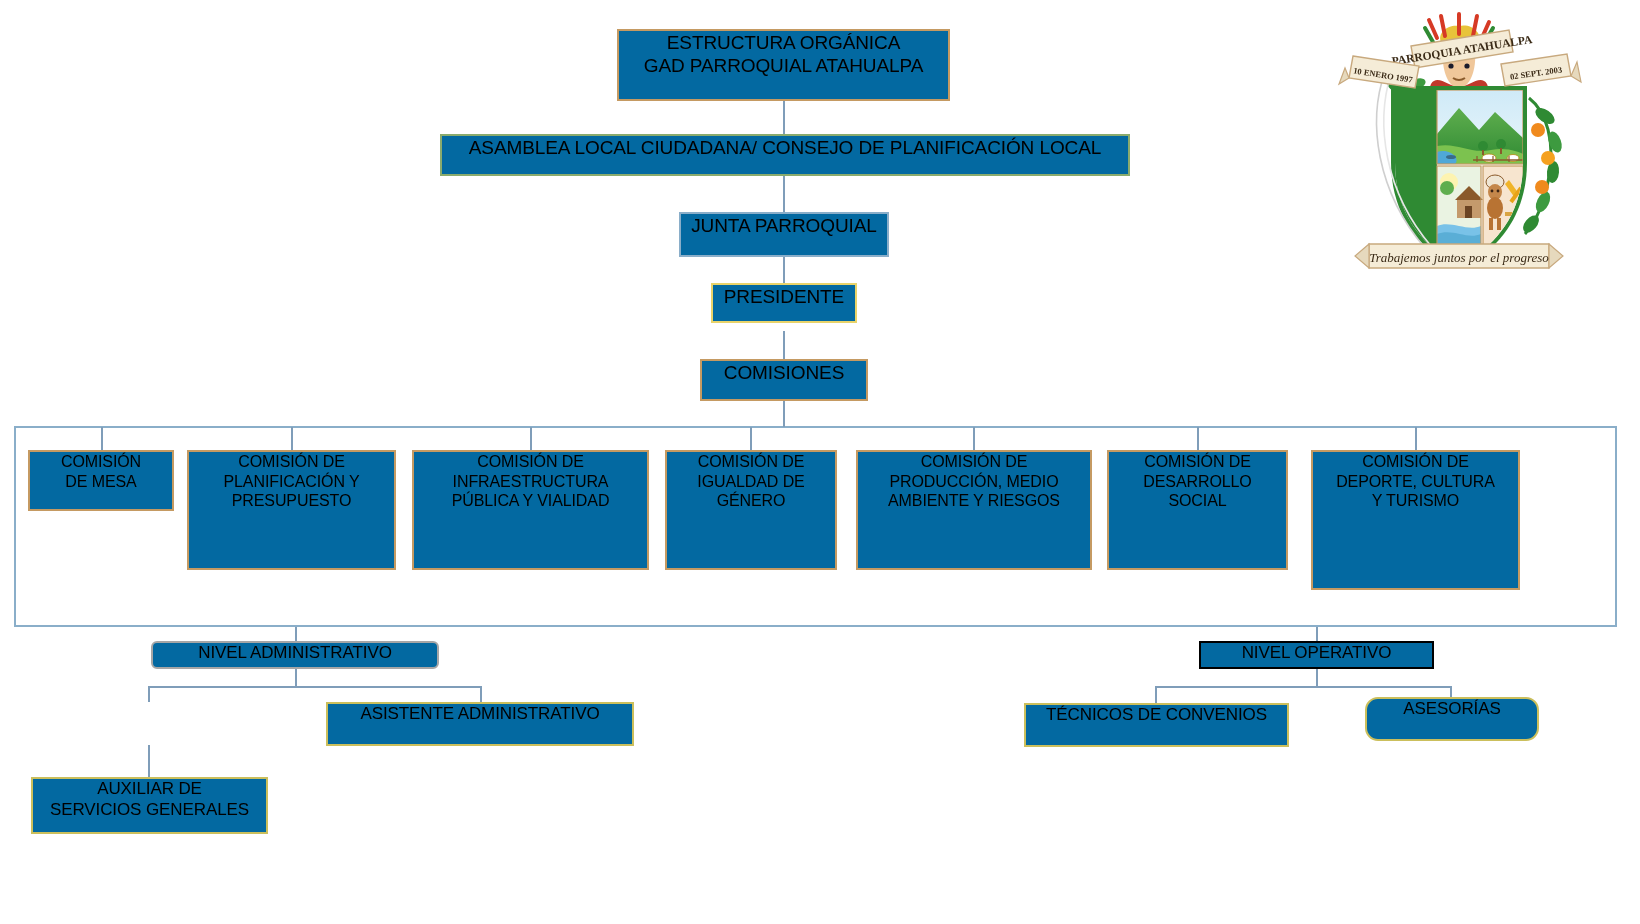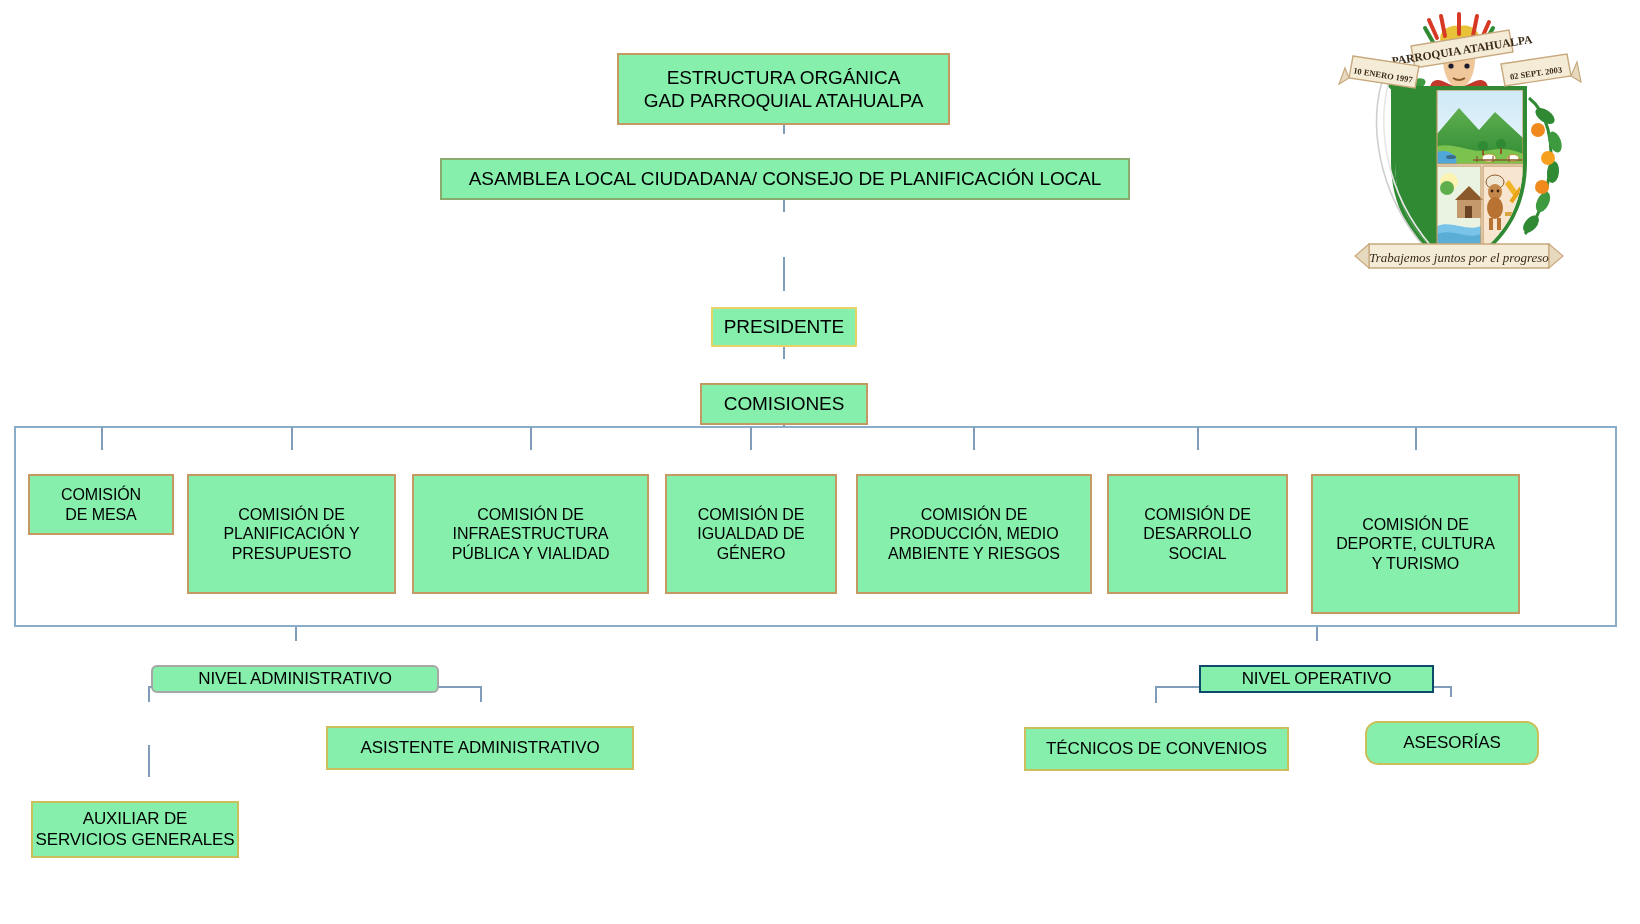--- a/index.html
+++ b/index.html
@@ -14,42 +14,40 @@
   #canvas {
     position: relative;
     width: 1640px;
     height: 924px;
     background: #ffffff;
     overflow: hidden;
   }
   .node {
     position: absolute;
     box-sizing: border-box;
-    background: #86efac;
+    background: #0369a1;
     display: flex;
-    align-items: center;
     justify-content: center;
     text-align: center;
     line-height: 1.22;
     letter-spacing: -0.1px;
     z-index: 5;
-    margin-top: 24px;
   }
   .node .lbl {
     display: block;
     width: 100%;
     white-space: pre-line;
   }
   
   .b-tan    { border: 2px solid #c59a62; }
   .b-green  { border: 2px solid #8aab6d; }
   .b-blue   { border: 2px solid #8aaec9; }
   .b-yellow { border: 2px solid #e8d36a; }
   .b-gray   { border: 2px solid #a6a6a6; }
-  .b-purple { border: 2px solid #0c4a6e; }
+  .b-purple { border: 2px solid #000000; }
   .b-olive  { border: 2px solid #cbbf5c; }
 
   
   .container-box {
     position: absolute;
     box-sizing: border-box;
     border: 2px solid #8aaec9;
     background: transparent;
     z-index: 1;
   }
@@ -110,20 +108,23 @@
 
   <div class="node b-tan" style="left:617px; top:29px; width:333px; height:72px; font-size:19px;">
     <span class="lbl">ESTRUCTURA ORGÁNICA
 GAD PARROQUIAL ATAHUALPA</span>
   </div>
 
   <div class="node b-green" style="left:440px; top:134px; width:690px; height:42px; font-size:19px;">
     <span class="lbl">ASAMBLEA LOCAL CIUDADANA/ CONSEJO DE PLANIFICACIÓN LOCAL</span>
   </div>
 
+  <div class="node b-blue" style="left:679px; top:212px; width:210px; height:45px; font-size:19px;">
+    <span class="lbl">JUNTA PARROQUIAL</span>
+  </div>
 
   <div class="node b-yellow" style="left:711px; top:283px; width:146px; height:40px; font-size:19px;">
     <span class="lbl">PRESIDENTE</span>
   </div>
 
   <div class="node b-tan" style="left:700px; top:359px; width:168px; height:42px; font-size:19px;">
     <span class="lbl">COMISIONES</span>
   </div>
 
   <div class="node b-tan" style="left:28px; top:450px; width:146px; height:61px; font-size:16px;">
@@ -169,21 +170,21 @@
 
   <div class="node b-gray" style="left:151px; top:641px; width:288px; height:28px; font-size:17px;border-radius:6px;">
     <span class="lbl">NIVEL ADMINISTRATIVO</span>
   </div>
 
 
   <div class="node b-olive" style="left:326px; top:702px; width:308px; height:44px; font-size:17px;">
     <span class="lbl">ASISTENTE ADMINISTRATIVO</span>
   </div>
 
-  <div class="node b-olive" style="left:31px; top:777px; width:208px; height:57px; font-size:17px;">
+  <div class="node b-olive" style="left:31px; top:777px; width:237px; height:57px; font-size:17px;">
     <span class="lbl">AUXILIAR DE
 SERVICIOS GENERALES</span>
   </div>
 
   <div class="node b-purple" style="left:1199px; top:641px; width:235px; height:28px; font-size:17px;">
     <span class="lbl">NIVEL OPERATIVO</span>
   </div>
 
   <div class="node b-olive" style="left:1024px; top:703px; width:265px; height:44px; font-size:17px;">
     <span class="lbl">TÉCNICOS DE CONVENIOS</span>

